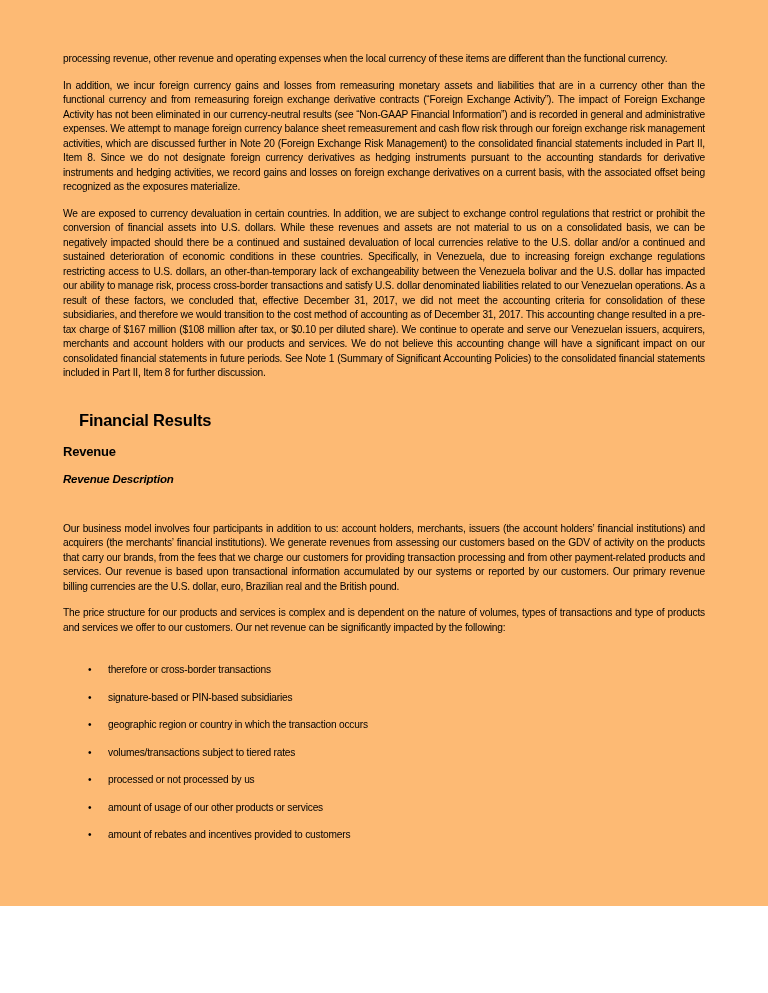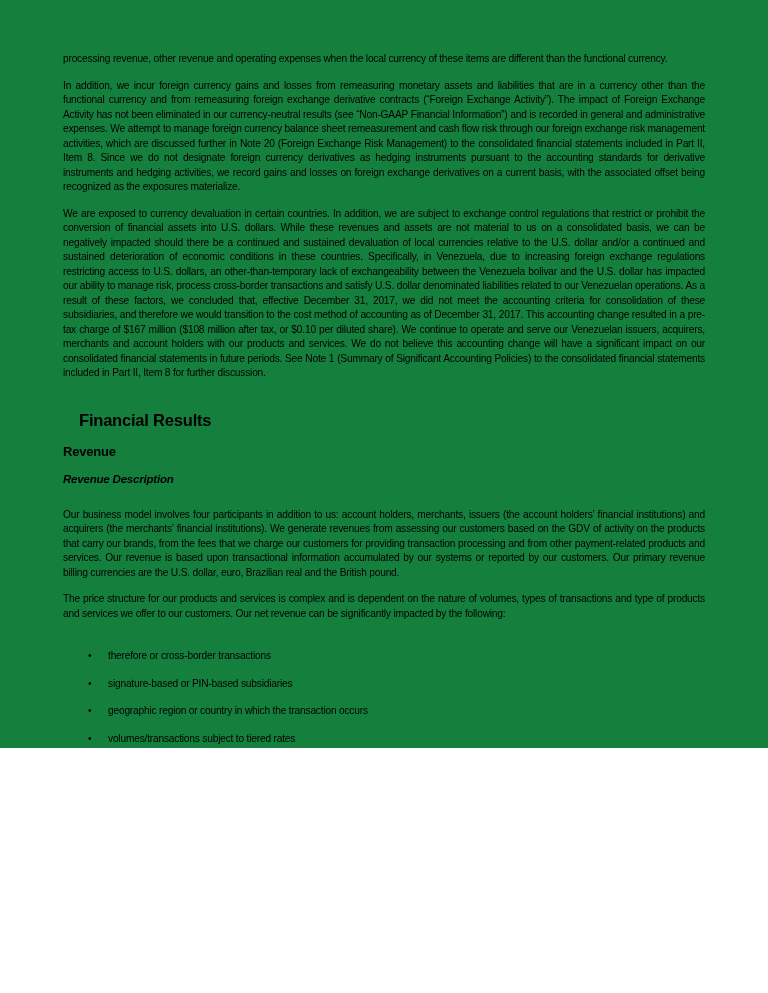--- a/index.html
+++ b/index.html
@@ -3,22 +3,22 @@
 <meta charset="utf-8">
 <style>
   html, body {
     margin: 0;
     padding: 0;
     background: #ffffff;
   }
   .page {
     position: relative;
     width: 768px;
-    height: 748px;
-    background: #15803d;
+    height: 906px;
+    background: #fdba74;
     color: #000000;
     font-family: "Liberation Sans", "DejaVu Sans", sans-serif;
     overflow: hidden;
   }
   .content {
     display: flex;
     flex-direction: column;
     padding: 52px 63px 0 63px;
   }
   .body-text {
@@ -41,24 +41,24 @@
     letter-spacing: -0.2px;
     font-weight: bold;
     margin: 14px 0 0 0;
   }
   h3.block-heading {
     font-size: 11.5px;
     line-height: 14px;
     letter-spacing: -0.2px;
     font-weight: bold;
     font-style: italic;
-    margin: 13px 0 16px 0;
+    margin: 13px 0 4px 0;
   }
   .revenue-para-first {
-    margin-top: 6px;
+    margin-top: 32px;
   }
   .bullet-list {
     margin-top: 16px;
   }
   .bullet-row {
     display: flex;
     align-items: flex-start;
     font-size: 10.2px;
     line-height: 14.5px;
     letter-spacing: -0.2px;

